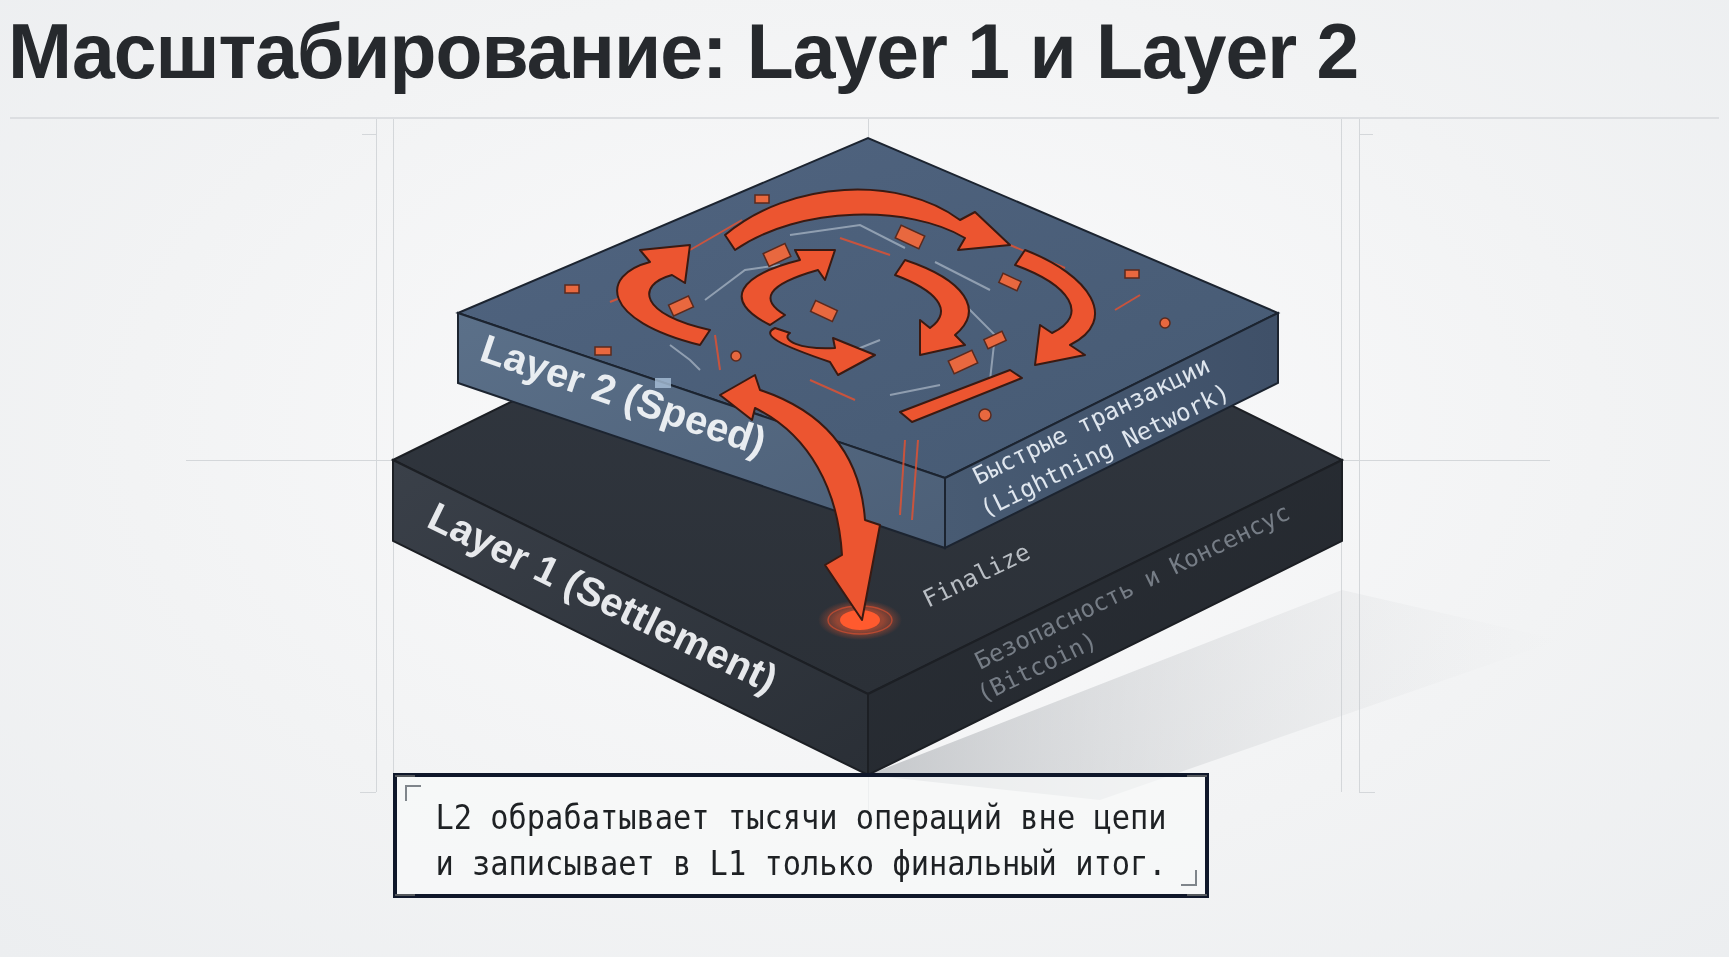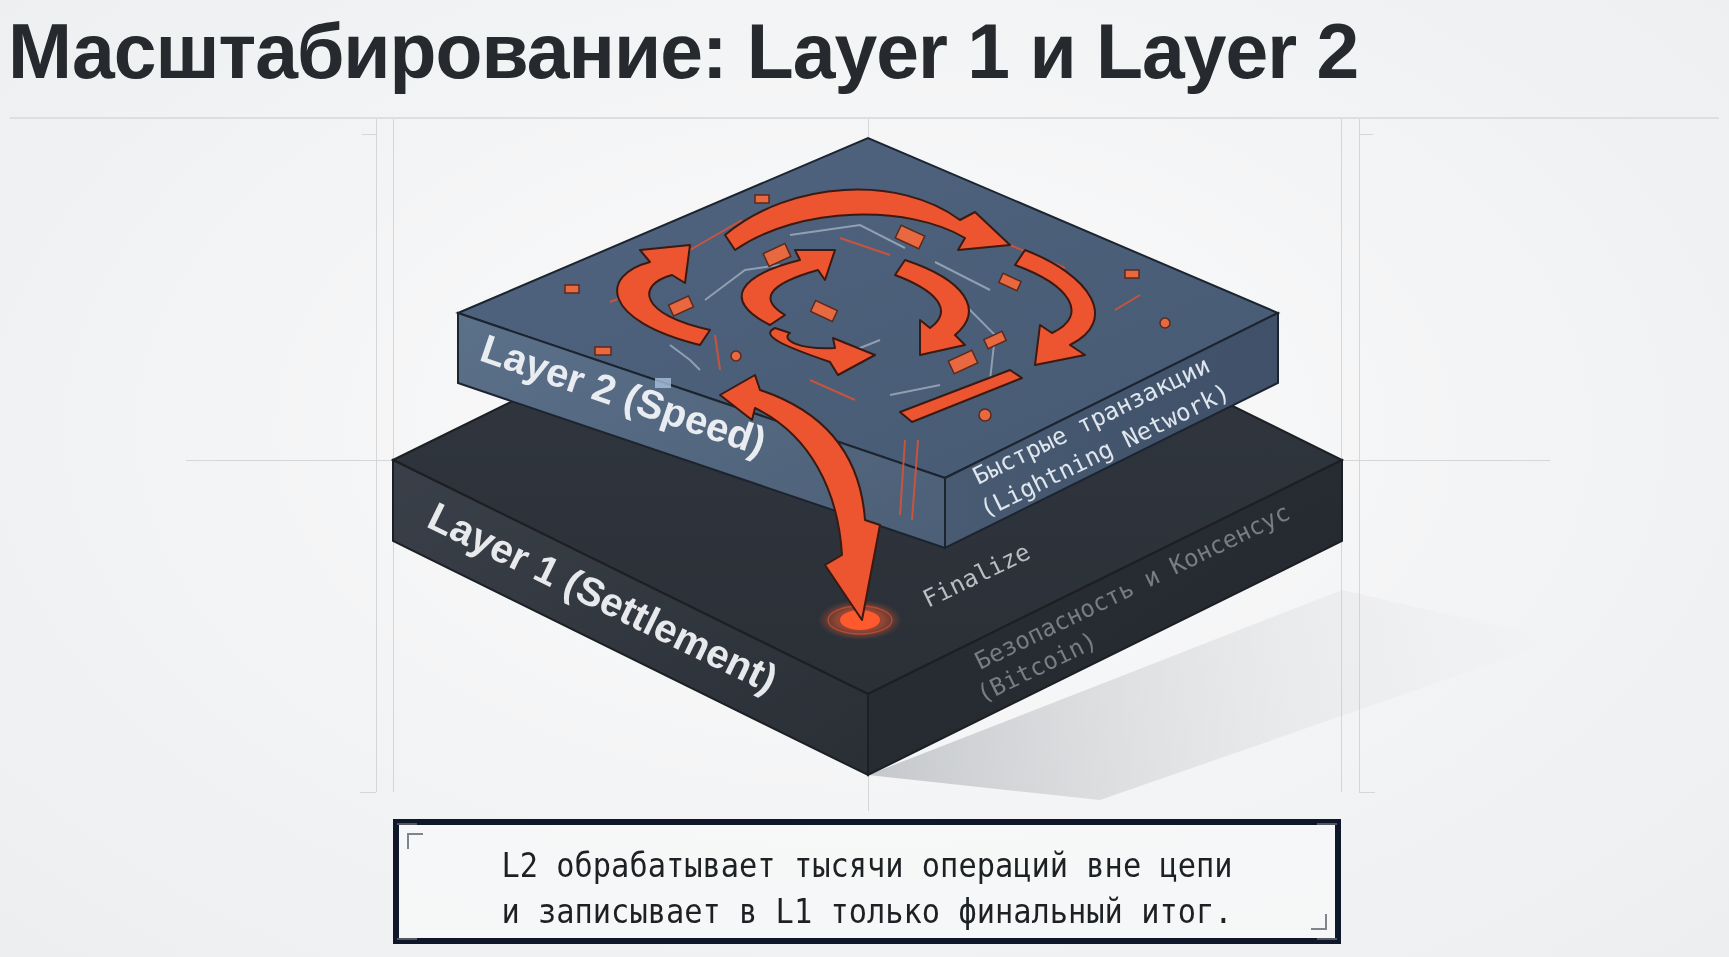--- a/index.html
+++ b/index.html
@@ -20,22 +20,22 @@
     color: #26292d; white-space: nowrap;
     transform: scaleX(0.985); transform-origin: left top;
   }
   .divider {
     position: absolute; left: 10px; right: 10px; top: 117px; height: 2px;
     background: #dcdee1;
   }
   .guide { position: absolute; background: #d4d7da; }
   svg.scene { position: absolute; left: 0; top: 0; }
   .caption {
-    position: absolute; left: 393px; top: 819px; width: 948px; height: 125px;
-    border: 6px solid #0f172a; background: rgba(248,249,250,0.7);
+    position: absolute; left: 393px; top: 773px; width: 816px; height: 125px;
+    border: 4px solid #0f172a; background: rgba(248,249,250,0.7);
     box-sizing: border-box;
   }
   .caption .c { position: absolute; width: 14px; height: 14px; border-color: #7f858b; border-style: solid; }
   .caption .tl { left: 8px; top: 8px; border-width: 2px 0 0 2px; }
   .caption .br { right: 8px; bottom: 8px; border-width: 0 2px 2px 0; }
   .caption .edge-l { position:absolute; left:-2px; top:-2px; width:20px; height:2px; background:#55595e; }
   .caption .edge-r { position:absolute; right:-2px; top:-2px; width:20px; height:2px; background:#55595e; }
   .caption .edge-bl { position:absolute; left:-2px; bottom:-2px; width:20px; height:2px; background:#55595e; }
   .caption .edge-br { position:absolute; right:-2px; bottom:-2px; width:20px; height:2px; background:#55595e; }
   .caption-text {

